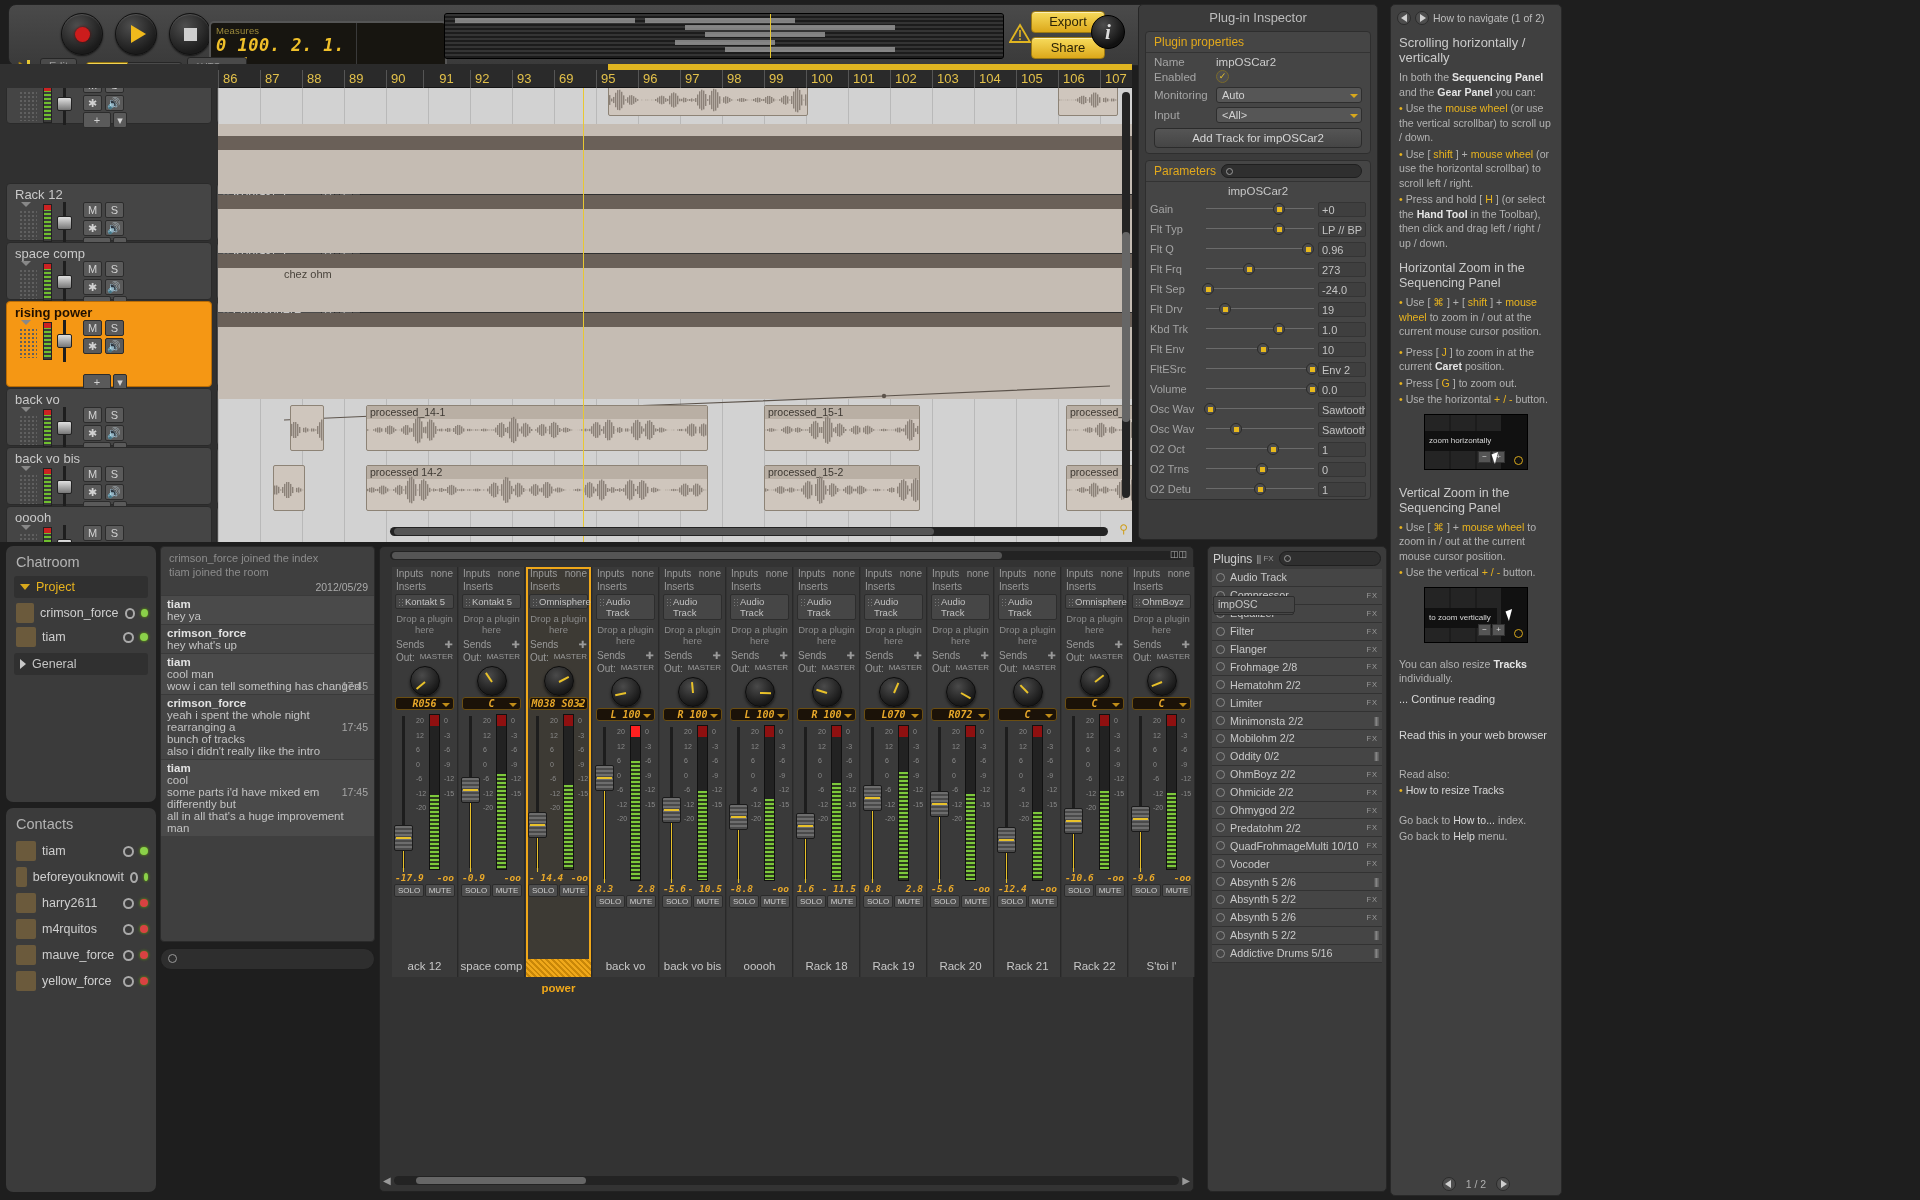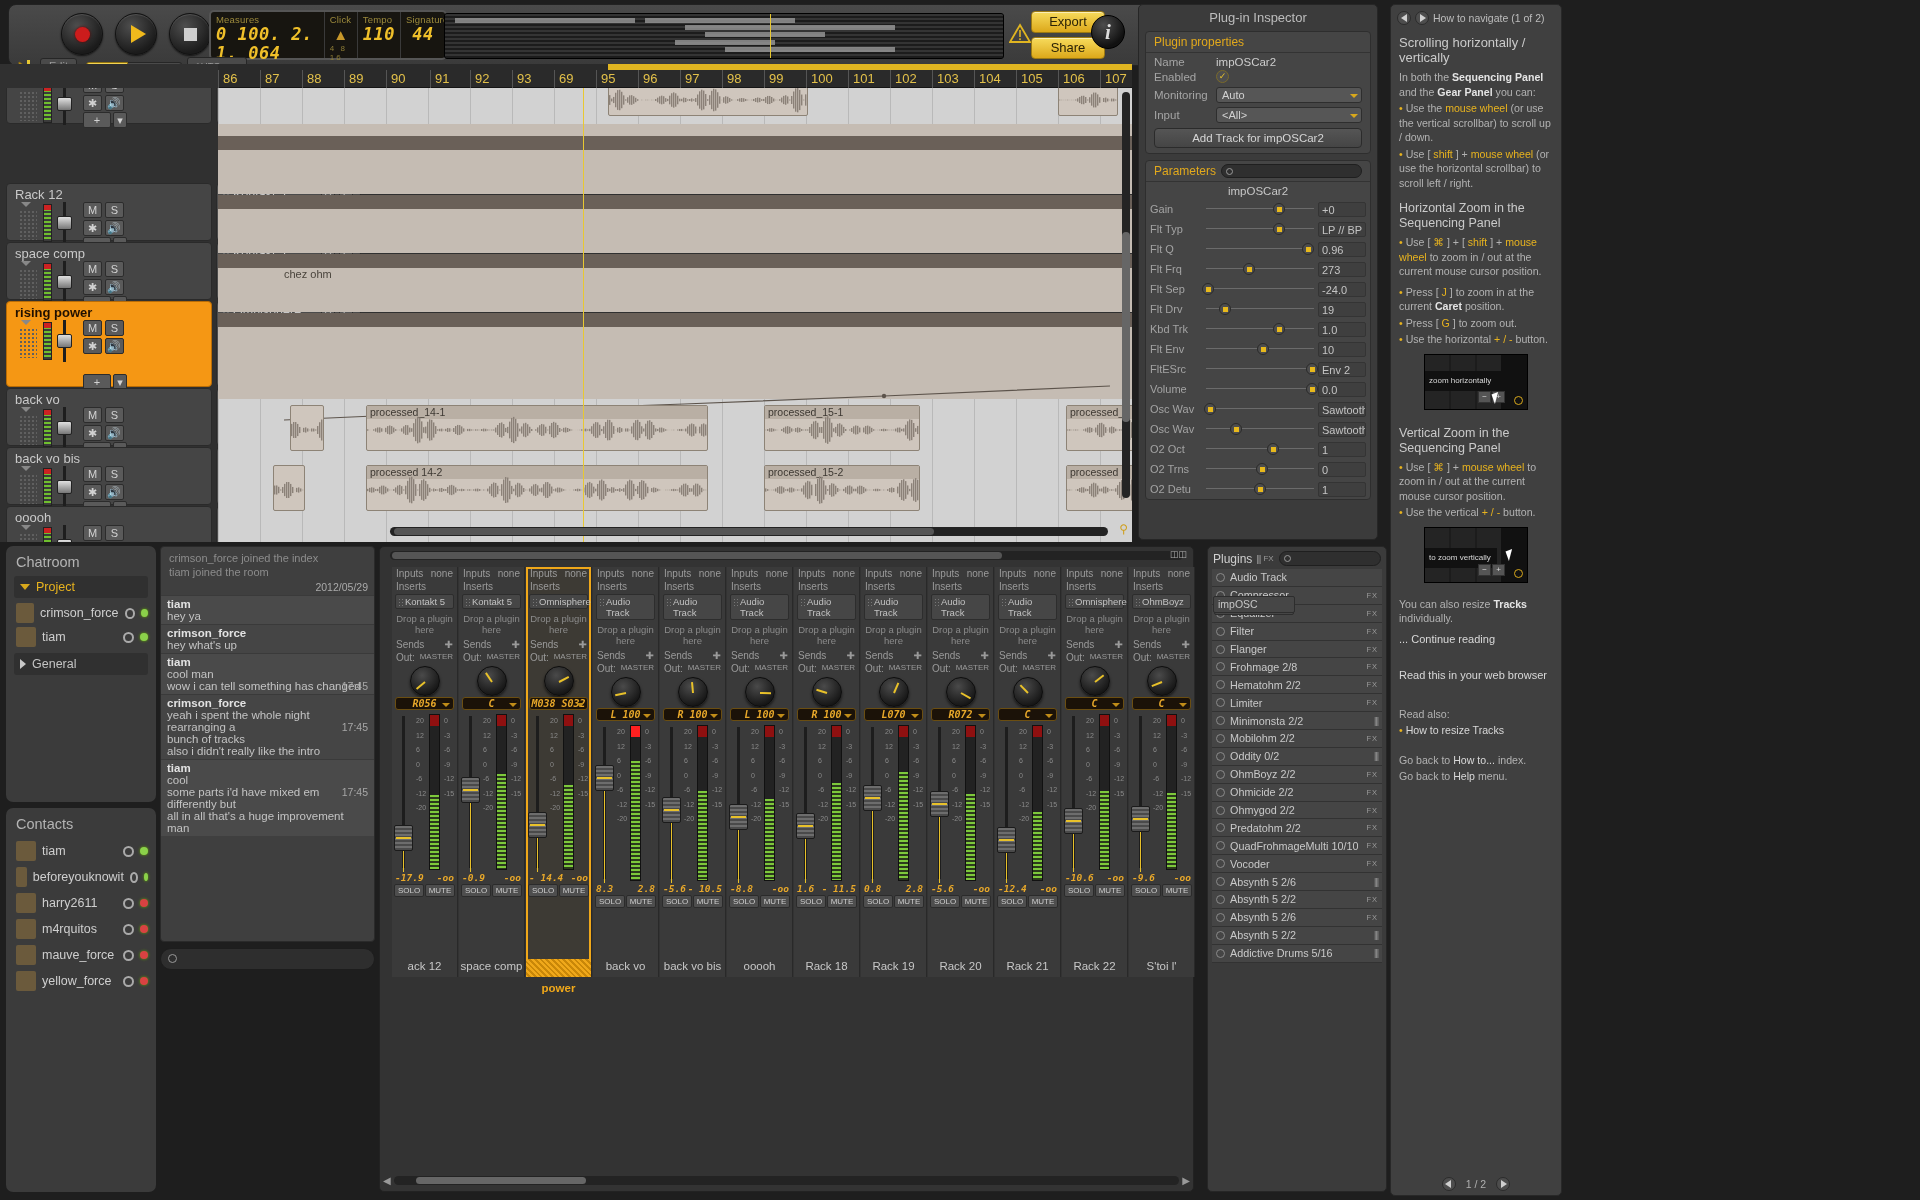--- a/index.html
+++ b/index.html
@@ -15,22 +15,22 @@
     background:linear-gradient(#4a4a4a,#3a3a3a); border:1px solid #222; border-radius:8px; }
   .transport { position:absolute; left:52px; top:8px; display:flex; gap:12px; }
   .tbtn { width:42px; height:42px; border-radius:50%;
     background:radial-gradient(circle at 38% 30%, #4e4e4e, #1b1b1b 72%);
     border:1px solid #111; display:flex; align-items:center; justify-content:center;
     box-shadow:0 1px 2px rgba(0,0,0,.7), inset 0 1px 1px rgba(255,255,255,.14); }
   .dot-rec { width:15px; height:15px; border-radius:50%; background:#cc1c1c; box-shadow:0 0 3px #600; }
   .tri-play { width:0;height:0;border-left:15px solid #f0b91c;border-top:9px solid transparent;border-bottom:9px solid transparent; margin-left:4px;}
   .sq-stop { width:13px;height:13px;background:#cfcfcf; }
 
-  .lcd { position:absolute; left:200px; top:5px; width:238px; height:50px;
-    background:#171510; border:2px solid #555; border-radius:5px; display:flex; }
+  .lcd { position:absolute; left:200px; top:16px; width:238px; height:50px;
+    background:#171510; border:2px solid #555; border-radius:5px; display:flex;flex-direction:column; }
   .lcd-sec { position:relative; height:100%; border-right:1px solid #3a3a3a; padding:2px 5px; }
   .lcd-cap { font-size:9.5px; color:#9c8a3c; letter-spacing:.2px; }
   .lcd-val { font-family:"DejaVu Sans Mono", monospace; font-weight:bold; font-style:italic;
     color:#f0c02a; font-size:17px; line-height:19px; letter-spacing:.5px; }
   .lcd-sub { font-size:9px; color:#8d7c35; }
   .lcd-small { font-size:8px; color:#8d7c35; letter-spacing:2px; }
 
   .ovw { position:absolute; left:435px; top:8px; width:560px; height:46px;
     background:#141414; border:1px solid #000; border-radius:3px; overflow:hidden;}
   .ovw-stripes { position:absolute; inset:0;
@@ -375,21 +375,21 @@
 
   <div class="seq">
     <div class="ruler">
       <div class="loopbar"></div>
       <div id="ruler-marks">
           <div class="rmark" style="left: 0px; width: 42px;">86</div>
           <div class="rmark" style="left: 42px; width: 42px;">87</div>
           <div class="rmark" style="left: 84px; width: 42px;">88</div>
           <div class="rmark" style="left: 126px; width: 42px;">89</div>
           <div class="rmark" style="left: 168px; width: 42px;">90</div>
-          <div class="rmark" style="left: 212px; width: 42px;">91</div>
+          <div class="rmark" style="left: 205px; width: 42px; text-align: center;">91</div>
           <div class="rmark" style="left: 252px; width: 42px;">92</div>
           <div class="rmark" style="left: 294px; width: 42px;">93</div>
           <div class="rmark" style="left: 336px; width: 42px;">69</div>
           <div class="rmark" style="left: 378px; width: 42px;">95</div>
           <div class="rmark" style="left: 420px; width: 42px;">96</div>
           <div class="rmark" style="left: 462px; width: 42px;">97</div>
           <div class="rmark" style="left: 504px; width: 42px;">98</div>
           <div class="rmark" style="left: 546px; width: 42px;">99</div>
           <div class="rmark" style="left: 588px; width: 42px;">100</div>
           <div class="rmark" style="left: 630px; width: 42px;">101</div>
@@ -2729,20 +2729,23 @@
     <div class="h1">Scrolling horizontally / vertically</div>
     <div class="p">
       <span>In both the </span><b>Sequencing Panel</b><span> and the </span><b>Gear Panel</b><span> you can:</span>
     </div>
     <div class="p">
       <span class="bu">•</span> <span>Use the </span><span class="k">mouse wheel</span><span> (or use the vertical scrollbar) to scroll up / down.</span>
     </div>
     <div class="p">
       <span class="bu">•</span> <span>Use [ </span><span class="k">shift</span><span> ] + </span><span class="k">mouse wheel</span><span> (or use the horizontal scrollbar) to scroll left / right.</span>
     </div>
+    <div class="p">
+      <span class="bu">•</span> <span>Press and hold [ </span><span class="k">H</span><span> ] (or select the </span><b>Hand Tool</b><span> in the Toolbar), then click and drag left / right / up / down.</span>
+    </div>
 
     <div class="h2">Horizontal Zoom in the Sequencing Panel</div>
     <div class="p">
       <span class="bu">•</span> <span>Use [ </span><span class="k">⌘</span><span> ] + [ </span><span class="k">shift</span><span> ] + </span><span class="k">mouse wheel</span><span> to zoom in / out at the current mouse cursor position.</span>
     </div>
     <div class="p" style="padding-top:5px">
       <span class="bu">•</span> <span>Press [ </span><span class="k">J</span><span> ] to zoom in at the current </span><b>Caret</b><span> position.</span>
     </div>
     <div class="p">
       <span class="bu">•</span> <span>Press [ </span><span class="k">G</span><span> ] to zoom out.</span>

